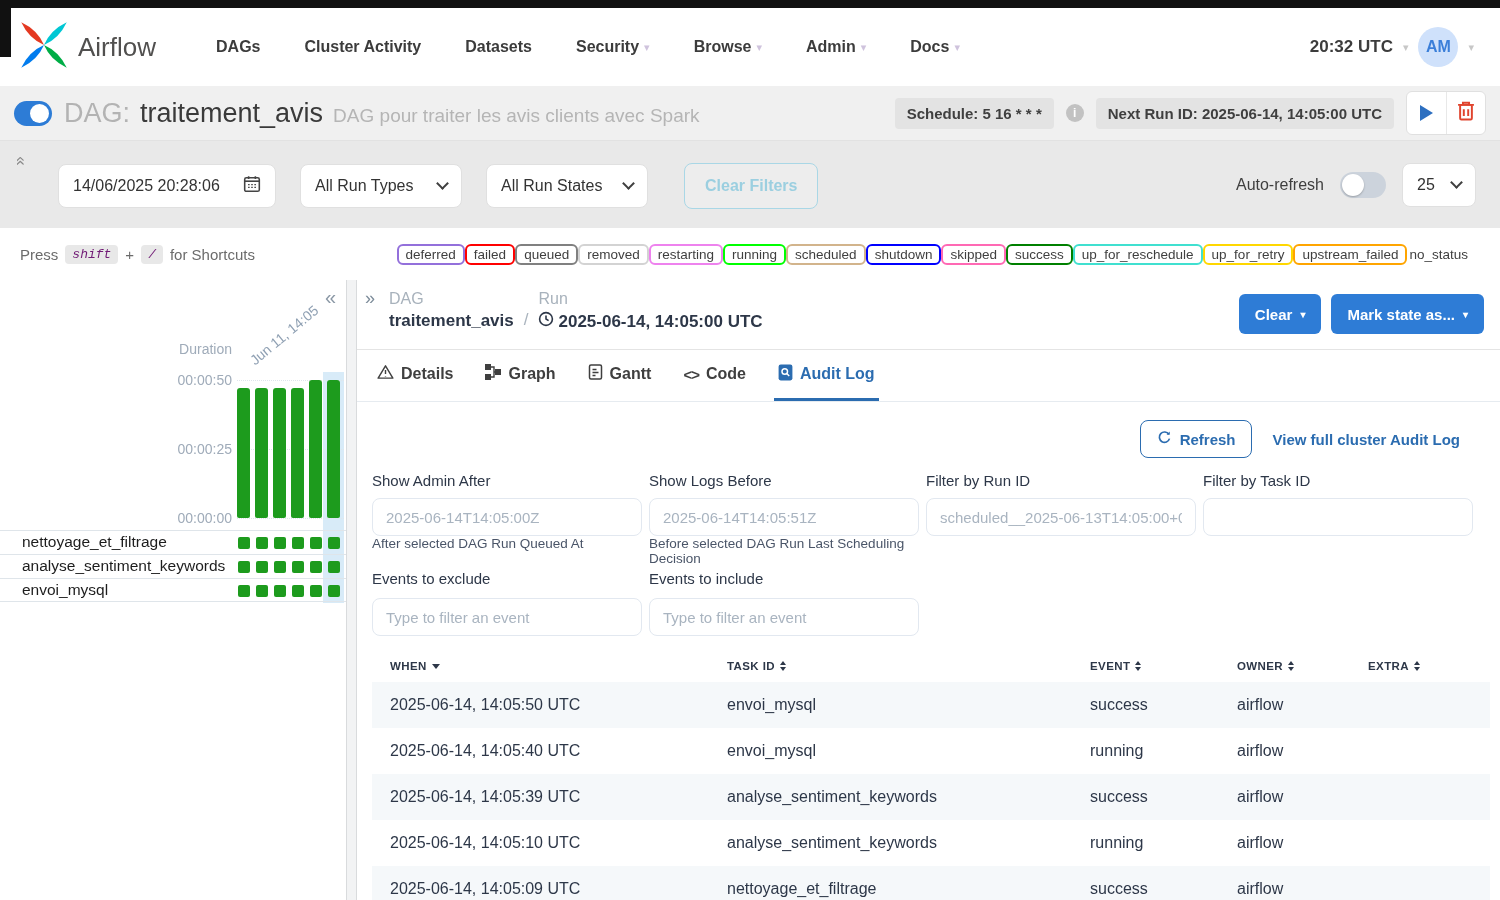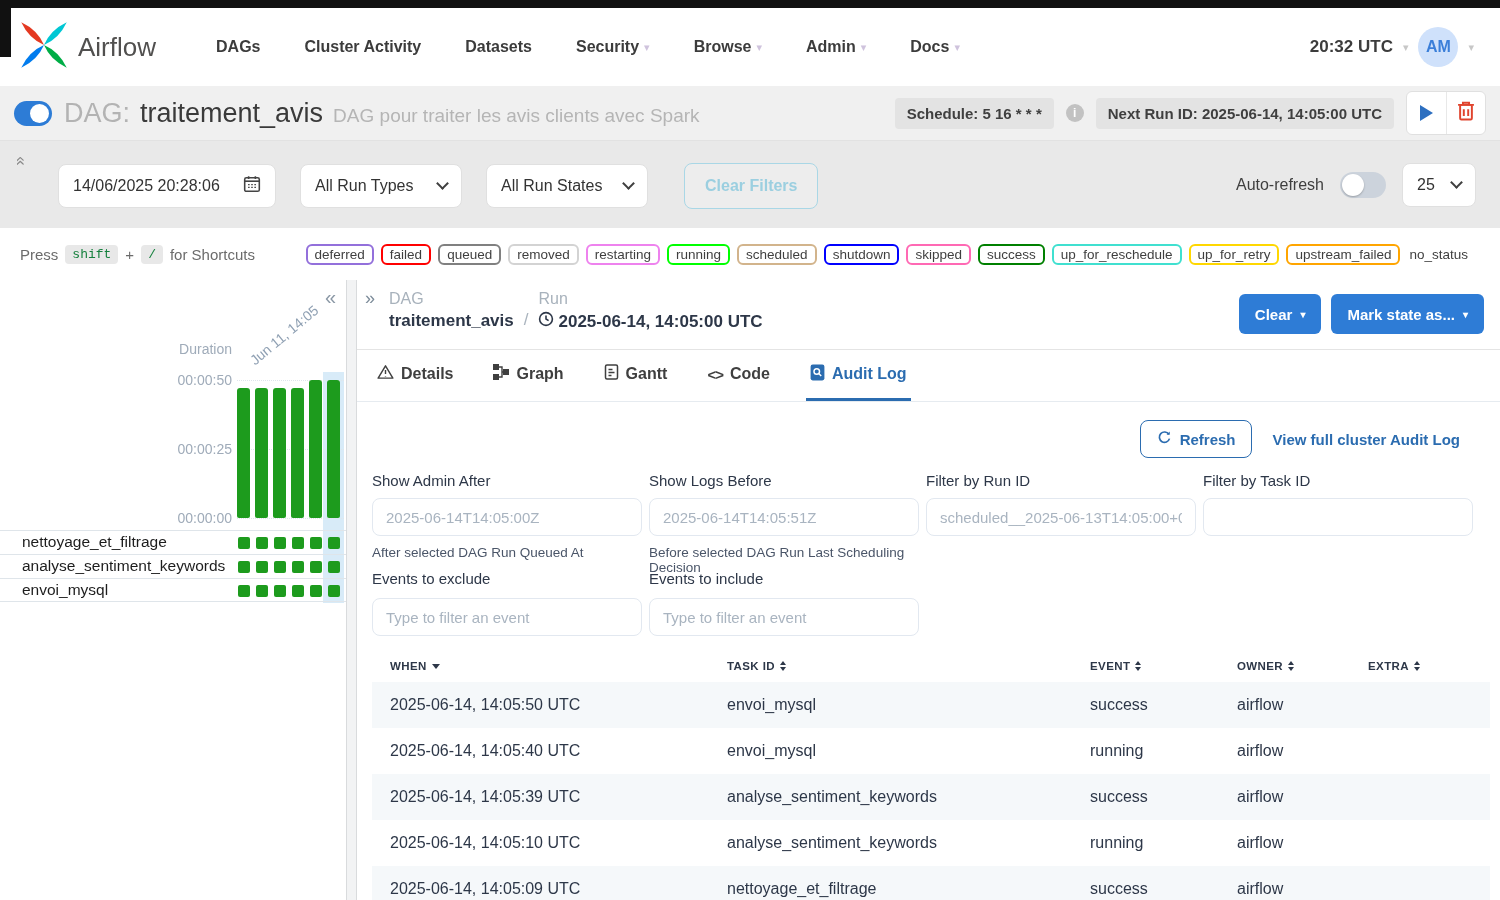--- a/index.html
+++ b/index.html
@@ -62,22 +62,22 @@
   .auto-refresh-label { font-size:16px; color:#3f3f3f; }
   .toggle-off { width:46px; height:26px; border-radius:14px; background:#ccd3dc; position:relative; cursor:pointer; }
   .toggle-off .knob { position:absolute; left:2px; top:2px; width:22px; height:22px; border-radius:50%; background:#fff;
     box-shadow:0 1px 2px rgba(0,0,0,.25); }
 
   
   #shortcut-row { position:absolute; left:0; top:228px; width:1500px; height:52px; background:#fff;
     display:flex; align-items:center; justify-content:space-between; padding:0 30px 0 20px; }
   #shortcut-hint { display:flex; align-items:center; gap:7px; font-size:15px; color:#6b6b6b; }
   .kbd { background:#e8e8e8; border-radius:4px; padding:2px 7px; font-family:"Liberation Mono",monospace;
-    font-size:13px; color:#15803d; }
-  #legend { display:flex; align-items:center; gap:7px; }
+    font-size:13px; color:#701a75;font-style:italic; }
+  #legend { display:flex; align-items:center; gap:0; }
   .state-badge { border:2px solid transparent; border-radius:6px; padding:1px 7px; font-size:13.5px; color:#3f3f3f;
     background:#fff; cursor:pointer; white-space:nowrap; }
   .state-badge.noborder { border:none; padding:1px 2px; cursor:default;text-align:center; }
 
   
   #main { position:absolute; left:0; top:280px; width:1500px; height:620px; display:flex; }
   #grid-panel { position:relative; width:346px; height:620px; background:#fff; flex:0 0 auto; overflow:hidden; }
   #gutter { width:11px; height:620px; background:#f2f3f4; border-left:1px solid #d9dbdd; border-right:1px solid #d9dbdd; flex:0 0 auto; }
   #run-panel { position:relative; flex:1; height:620px; background:#fff; overflow:hidden; }
 
@@ -102,40 +102,40 @@
   .bc-col .bc-top { font-size:16px; color:#a8b2bc; margin-bottom:3px; }
   .bc-col .bc-bottom { font-size:17px; font-weight:bold; color:#2d3748; display:flex; align-items:center; gap:4px; }
   .bc-sep { font-size:17px; color:#aab4be; align-self:flex-end; padding-bottom:2px; }
   #run-buttons { position:absolute; right:16px; top:14px; display:flex; gap:10px; }
   .blue-btn { background:#2e7cd6; color:#fff; font-weight:bold; font-size:15px; border-radius:6px;
     height:40px; padding:0 16px; display:flex; align-items:center; gap:8px; cursor:pointer; white-space:nowrap; }
   .btn-caret { font-size:10px; }
 
   
   #tabbar { position:relative; height:52px; border-bottom:1px solid #e6ebf0; display:flex; align-items:stretch;
-    padding-left:16px; gap:32px; }
+    padding-left:16px; gap:24px; }
   .tab { display:flex; align-items:center; gap:7px; font-weight:bold; font-size:16px; color:#3f3f3f;
     border-bottom:3px solid transparent; cursor:pointer; padding:0 4px; }
   .tab.active { color:#2b6cb0; border-bottom-color:#2b6cb0; }
   .code-glyph { font-weight:bold; font-size:15px; letter-spacing:-1px; }
 
   
   #audit-toolbar { position:absolute; left:0; top:140px; width:100%; display:flex; justify-content:flex-end;
     align-items:center; gap:20px; padding-right:40px; }
   .refresh-btn { border:1px solid #2b6cb0; border-radius:8px; height:38px; padding:0 16px;
     display:flex; align-items:center; gap:8px; color:#2b6cb0; font-weight:bold; font-size:15px; background:#fff; cursor:pointer; }
   .full-log-link { color:#2b6cb0; font-weight:bold; font-size:15px; cursor:pointer; }
 
   
   #audit-form { position:absolute; left:15px; top:192px; display:grid; grid-template-columns:repeat(4,277px); }
   .fld-label { font-size:15px; color:#2d3748; margin-bottom:9px; }
   .fld-input, .evt-input { width:270px; height:38px; border:1px solid #e2e8f0; border-radius:8px; padding:0 13px;
     font-size:15px; color:#333; font-family:"Liberation Sans",sans-serif; outline:none; }
   .fld-input::placeholder, .evt-input::placeholder { color:#a9b4c0; }
-  .fld-help { font-size:13.5px; color:#4a5568; margin-top:9px; min-height:17px; }
+  .fld-help { font-size:13.5px; color:#4a5568; min-height:17px; }
   #events-form { position:absolute; left:15px; top:290px; display:grid; grid-template-columns:repeat(2,277px); }
   .evt-label { font-size:15px; color:#2d3748; margin-bottom:11px; }
 
   
   #audit-table { position:absolute; left:15px; top:372px; width:1118px; border-collapse:collapse; table-layout:fixed; }
   #audit-table th { text-align:left; font-size:11.5px; font-weight:bold; color:#2d3748; text-transform:uppercase;
     letter-spacing:.4px; padding:8px 0 10px 18px; cursor:pointer; }
   #audit-table td { font-size:16px; color:#2d3748; padding:0 0 0 18px; height:46px; }
   #audit-table tbody tr:nth-child(odd) { background:#f5f8fa; }
   .th-inner { display:inline-flex; align-items:center; gap:5px; }

